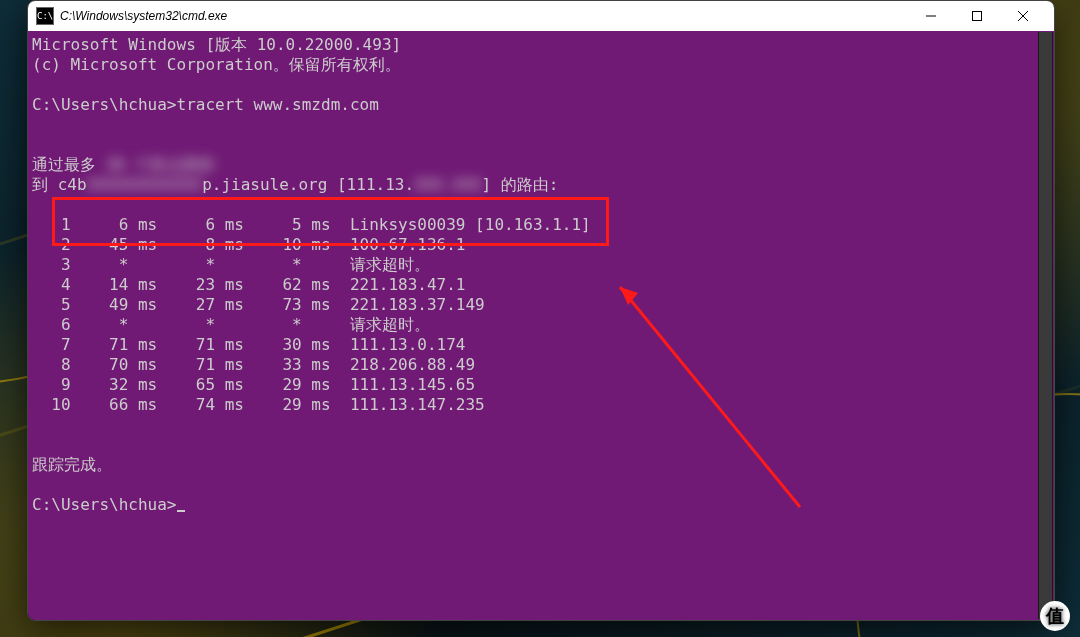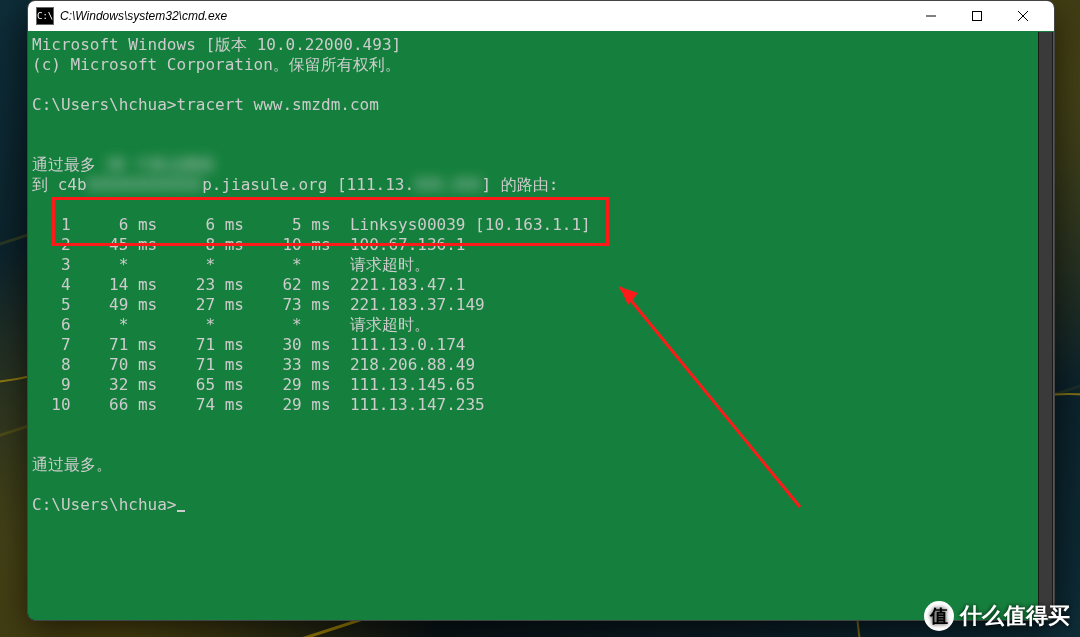--- a/index.html
+++ b/index.html
@@ -85,21 +85,21 @@
     color: #000;
   }
   .winbtn svg { width: 10px; height: 10px; stroke: #000; stroke-width: 1; fill: none; }
 
   .terminal {
     position: absolute;
     top: 30px;
     left: 0;
     right: 0;
     bottom: 0;
-    background: #15803d;
+    background: #701a75;
     color: #ccc;
     font-family: "NSimSun", "SimSun", Consolas, monospace;
     font-size: 16px;
     line-height: 20px;
     padding: 4px 4px 4px 4px;
     white-space: pre;
     overflow: hidden;
   }
   .terminal .row { height: 20px; }
 
@@ -212,21 +212,21 @@
    3     *        *        *     请求超时。
    4    14 ms    23 ms    62 ms  221.183.47.1
    5    49 ms    27 ms    73 ms  221.183.37.149
    6     *        *        *     请求超时。
    7    71 ms    71 ms    30 ms  111.13.0.174
    8    70 ms    71 ms    33 ms  218.206.88.49
    9    32 ms    65 ms    29 ms  111.13.145.65
   10    66 ms    74 ms    29 ms  111.13.147.235
 </span>
 <span class="row"></span>
-<span class="row">通过最多。</span>
+<span class="row">跟踪完成。</span>
 <span class="row"></span>
 <span class="row"><span>C:\Users\hchua&gt;</span><span class="cursor"></span></span>
 </div>
 
   <div class="scrollbar-track">
     <div class="scrollbar-thumb"></div>
   </div>
 
   <div class="redbox"></div>
 
@@ -234,14 +234,13 @@
     <svg viewBox="0 0 200 240">
       <line x1="190" y1="230" x2="10" y2="10" stroke="#ff1a1a" stroke-width="3"></line>
       <polygon points="10,10 28,16 18,28" fill="#ff1a1a"></polygon>
     </svg>
   </div>
 
 </div>
 
 <div class="watermark">
   <div class="badge">值</div>
-  <span>什么值得买</span>
 </div>
 
 </body></html>

